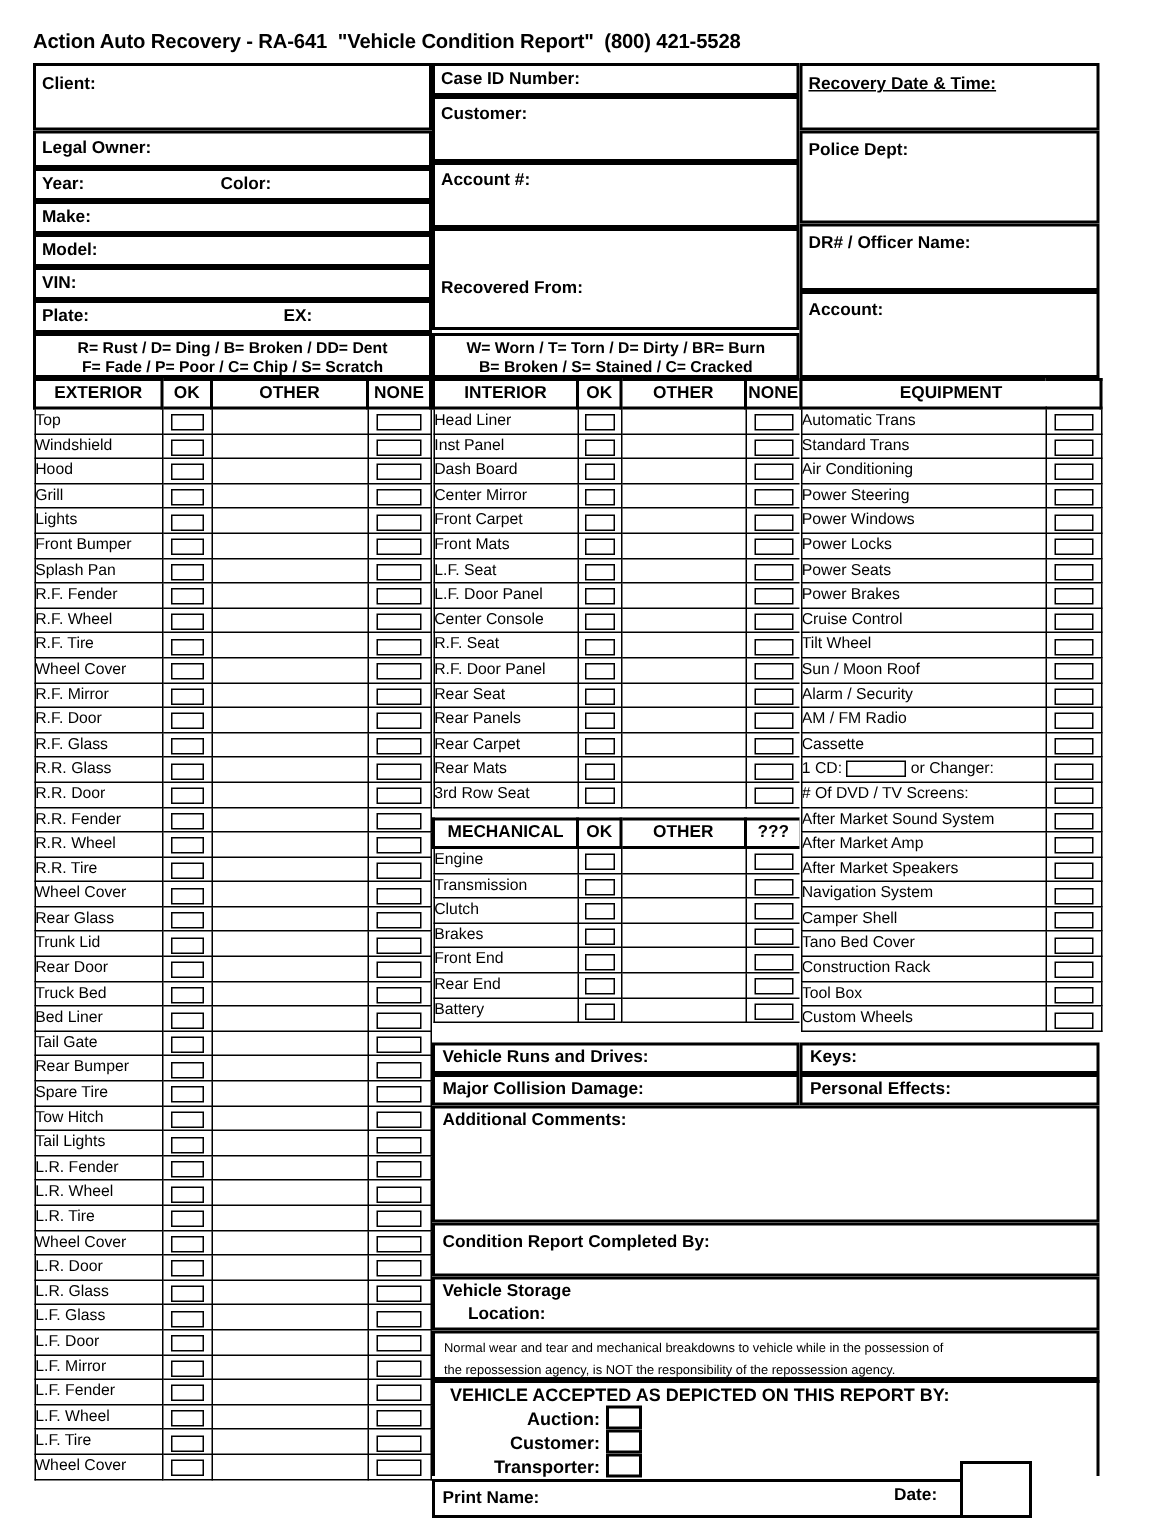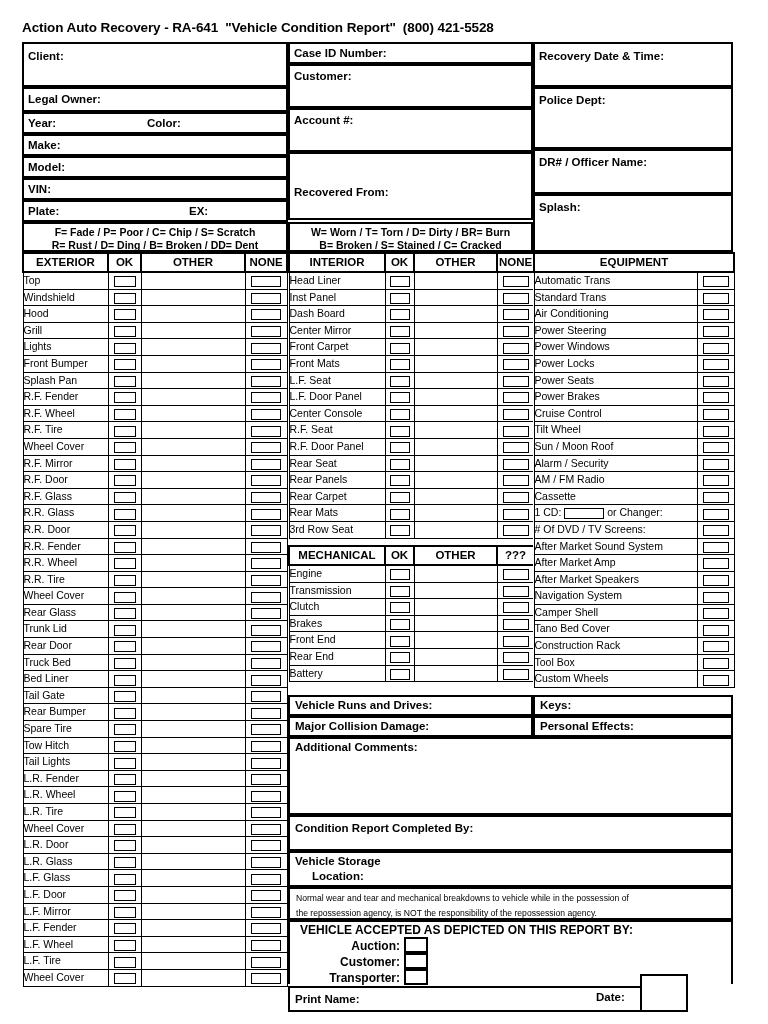--- a/index.html
+++ b/index.html
@@ -188,35 +188,35 @@
     <div class="lbl" style="left:4px;top:4px;">Customer:</div>
   </div>
   <div class="box" style="left:288px;top:108px;width:245px;height:44px;">
     <div class="lbl" style="left:4px;top:4px;">Account #:</div>
   </div>
   <div class="box" style="left:288px;top:152px;width:245px;height:68px;">
     <div class="lbl" style="left:4px;top:4px;margin-top:28px;">Recovered From:</div>
   </div>
 
   <div class="box" style="left:533px;top:42px;width:200px;height:45px;">
-    <div class="lbl" style="left:4px;top:6px;">Recovery Date &amp; Time:</div>
+    <div class="lbl" style="left:4px;top:6px;text-decoration:underline;">Recovery Date &amp; Time:</div>
   </div>
   <div class="box" style="left:533px;top:87px;width:200px;height:62px;">
     <div class="lbl" style="left:4px;top:5px;">Police Dept:</div>
   </div>
   <div class="box" style="left:533px;top:149px;width:200px;height:45px;">
     <div class="lbl" style="left:4px;top:5px;">DR# / Officer Name:</div>
   </div>
   <div class="box" style="left:533px;top:194px;width:200px;height:58px;">
-    <div class="lbl" style="left:4px;top:5px;">Splash:</div>
+    <div class="lbl" style="left:4px;top:5px;">Account:</div>
   </div>
 
   <div class="legend" style="left:22px;top:222px;width:266px;height:30px;">
+    <div>R= Rust / D= Ding / B= Broken / DD= Dent</div>
     <div>F= Fade / P= Poor / C= Chip / S= Scratch</div>
-    <div>R= Rust / D= Ding / B= Broken / DD= Dent</div>
   </div>
   <div class="legend" style="left:288px;top:222px;width:245px;height:30px;">
     <div>W= Worn / T= Torn / D= Dirty / BR= Burn</div>
     <div>B= Broken / S= Stained / C= Cracked</div>
   </div>
 
   <table class="grid" id="exterior-table" style="left:22px;top:252px;width:266px;">
     <colgroup>
         <col style="width:85px;">
         <col style="width:33px;">

